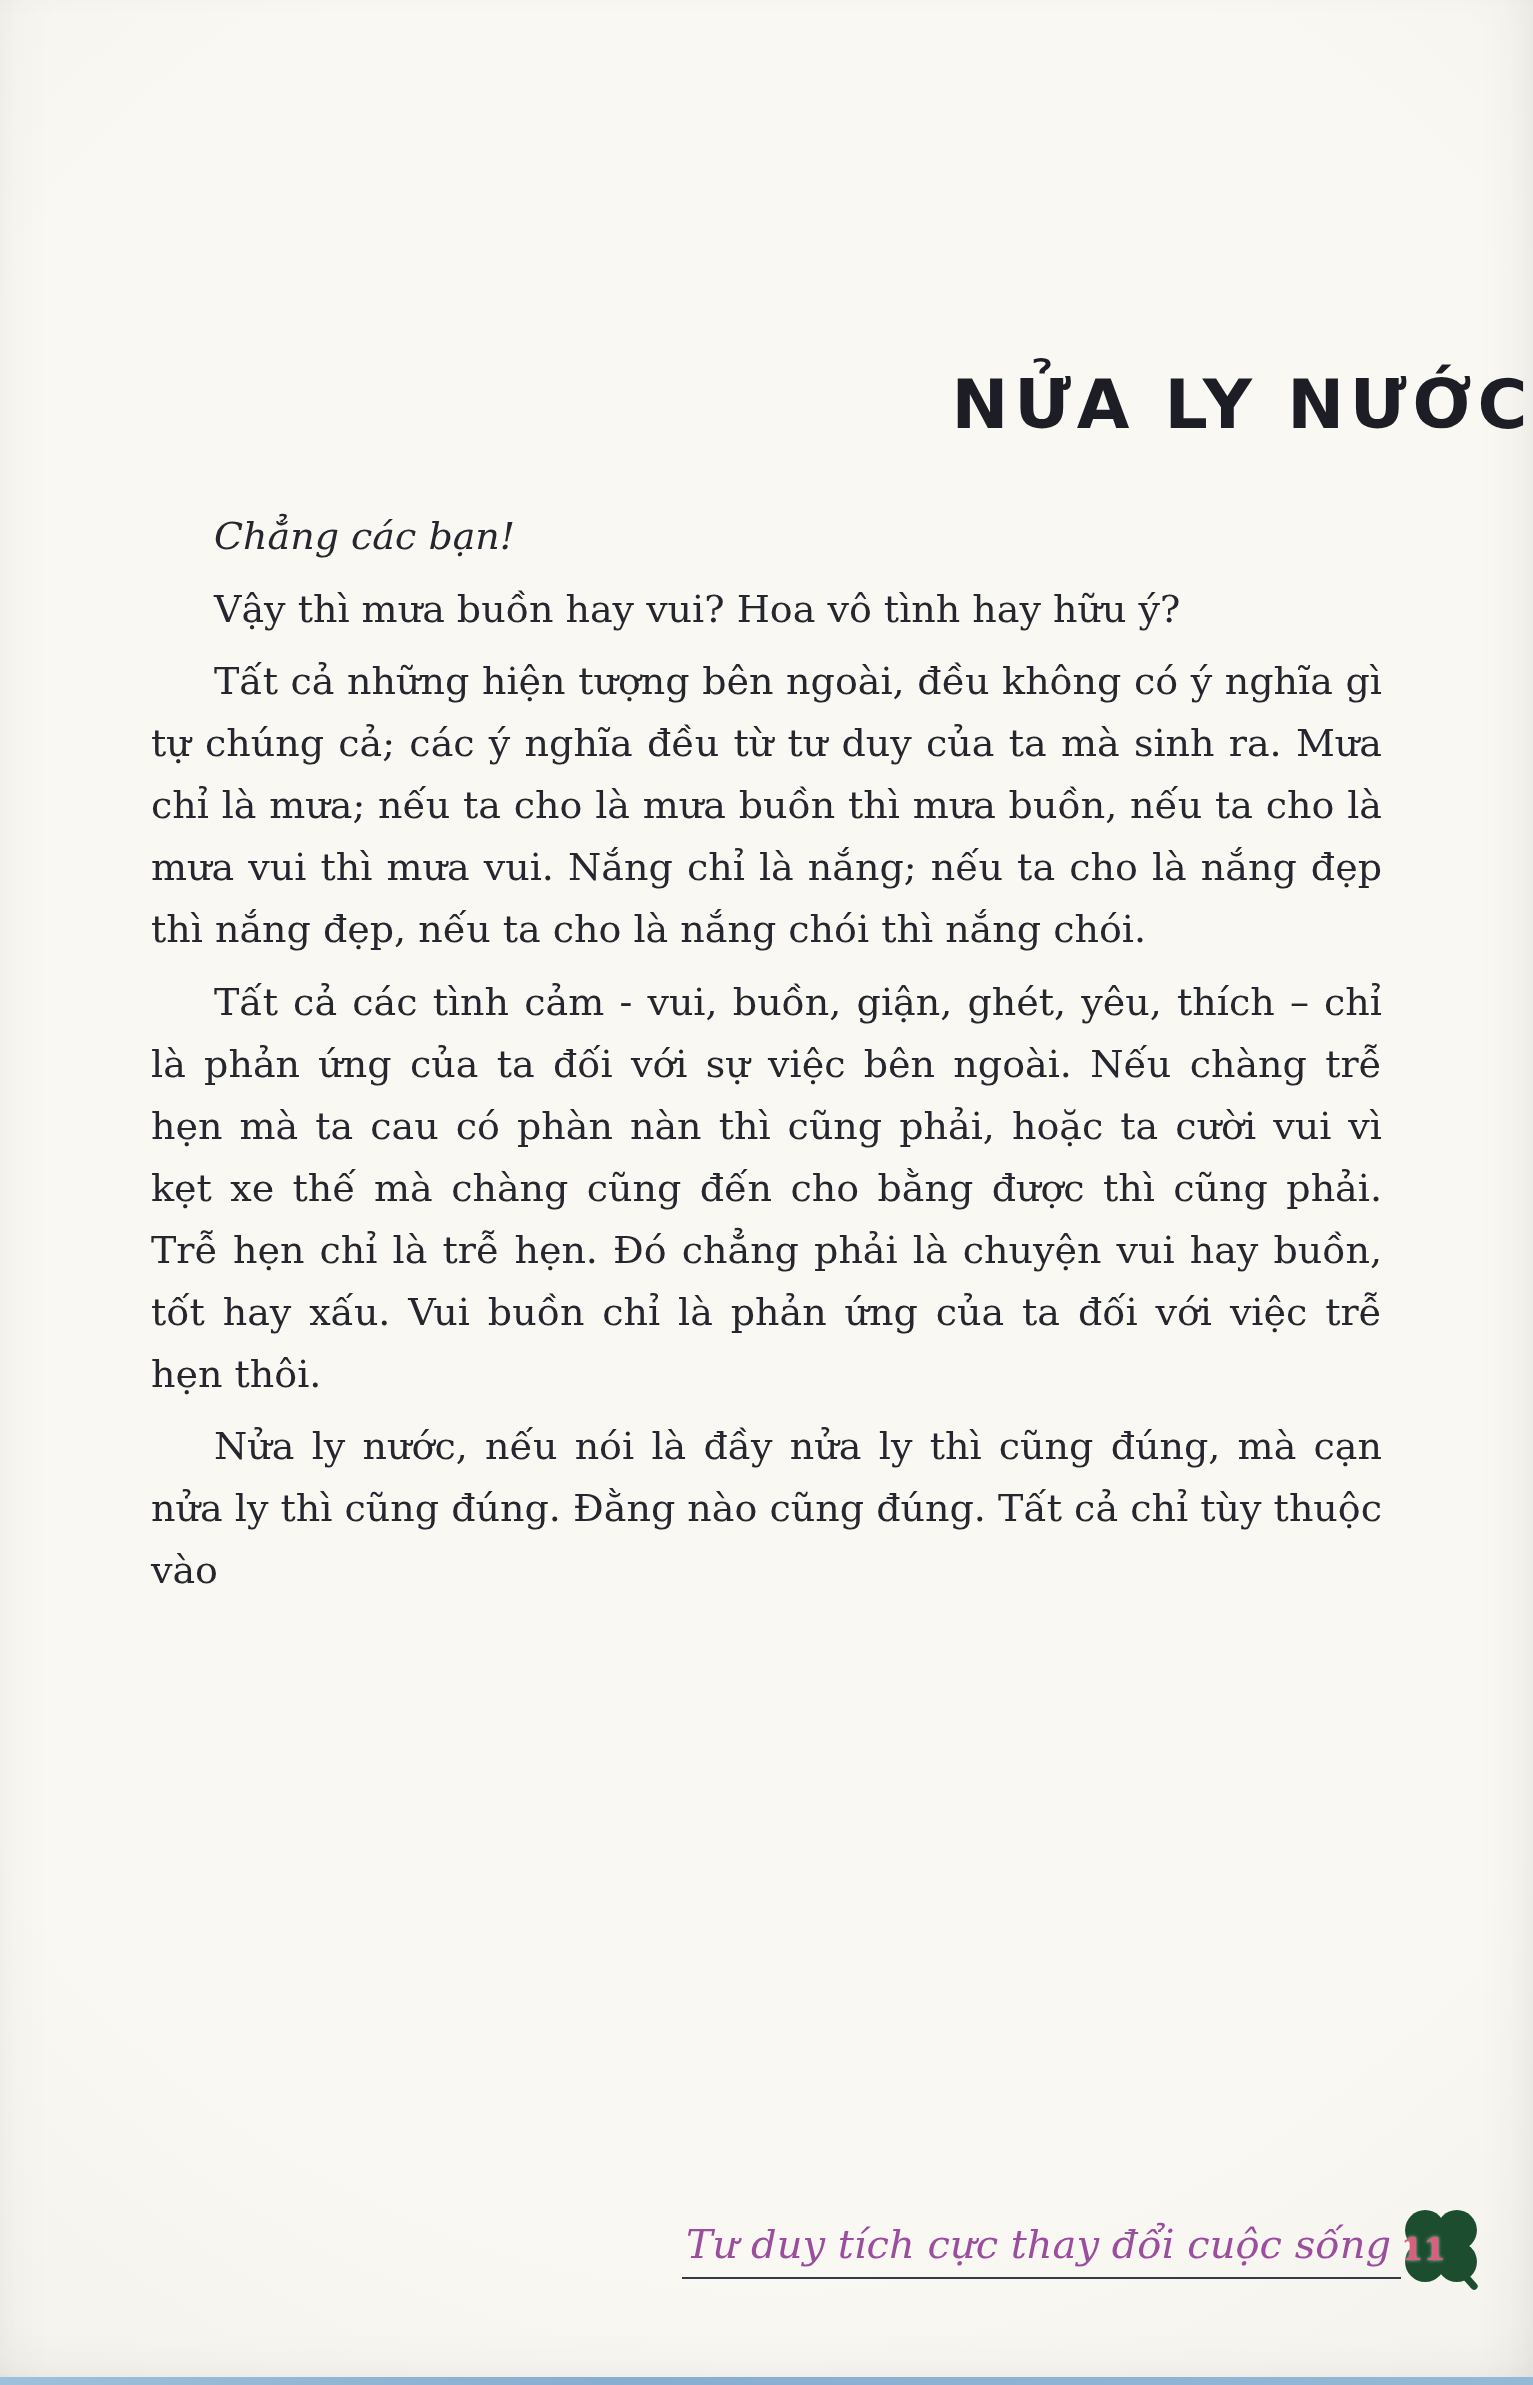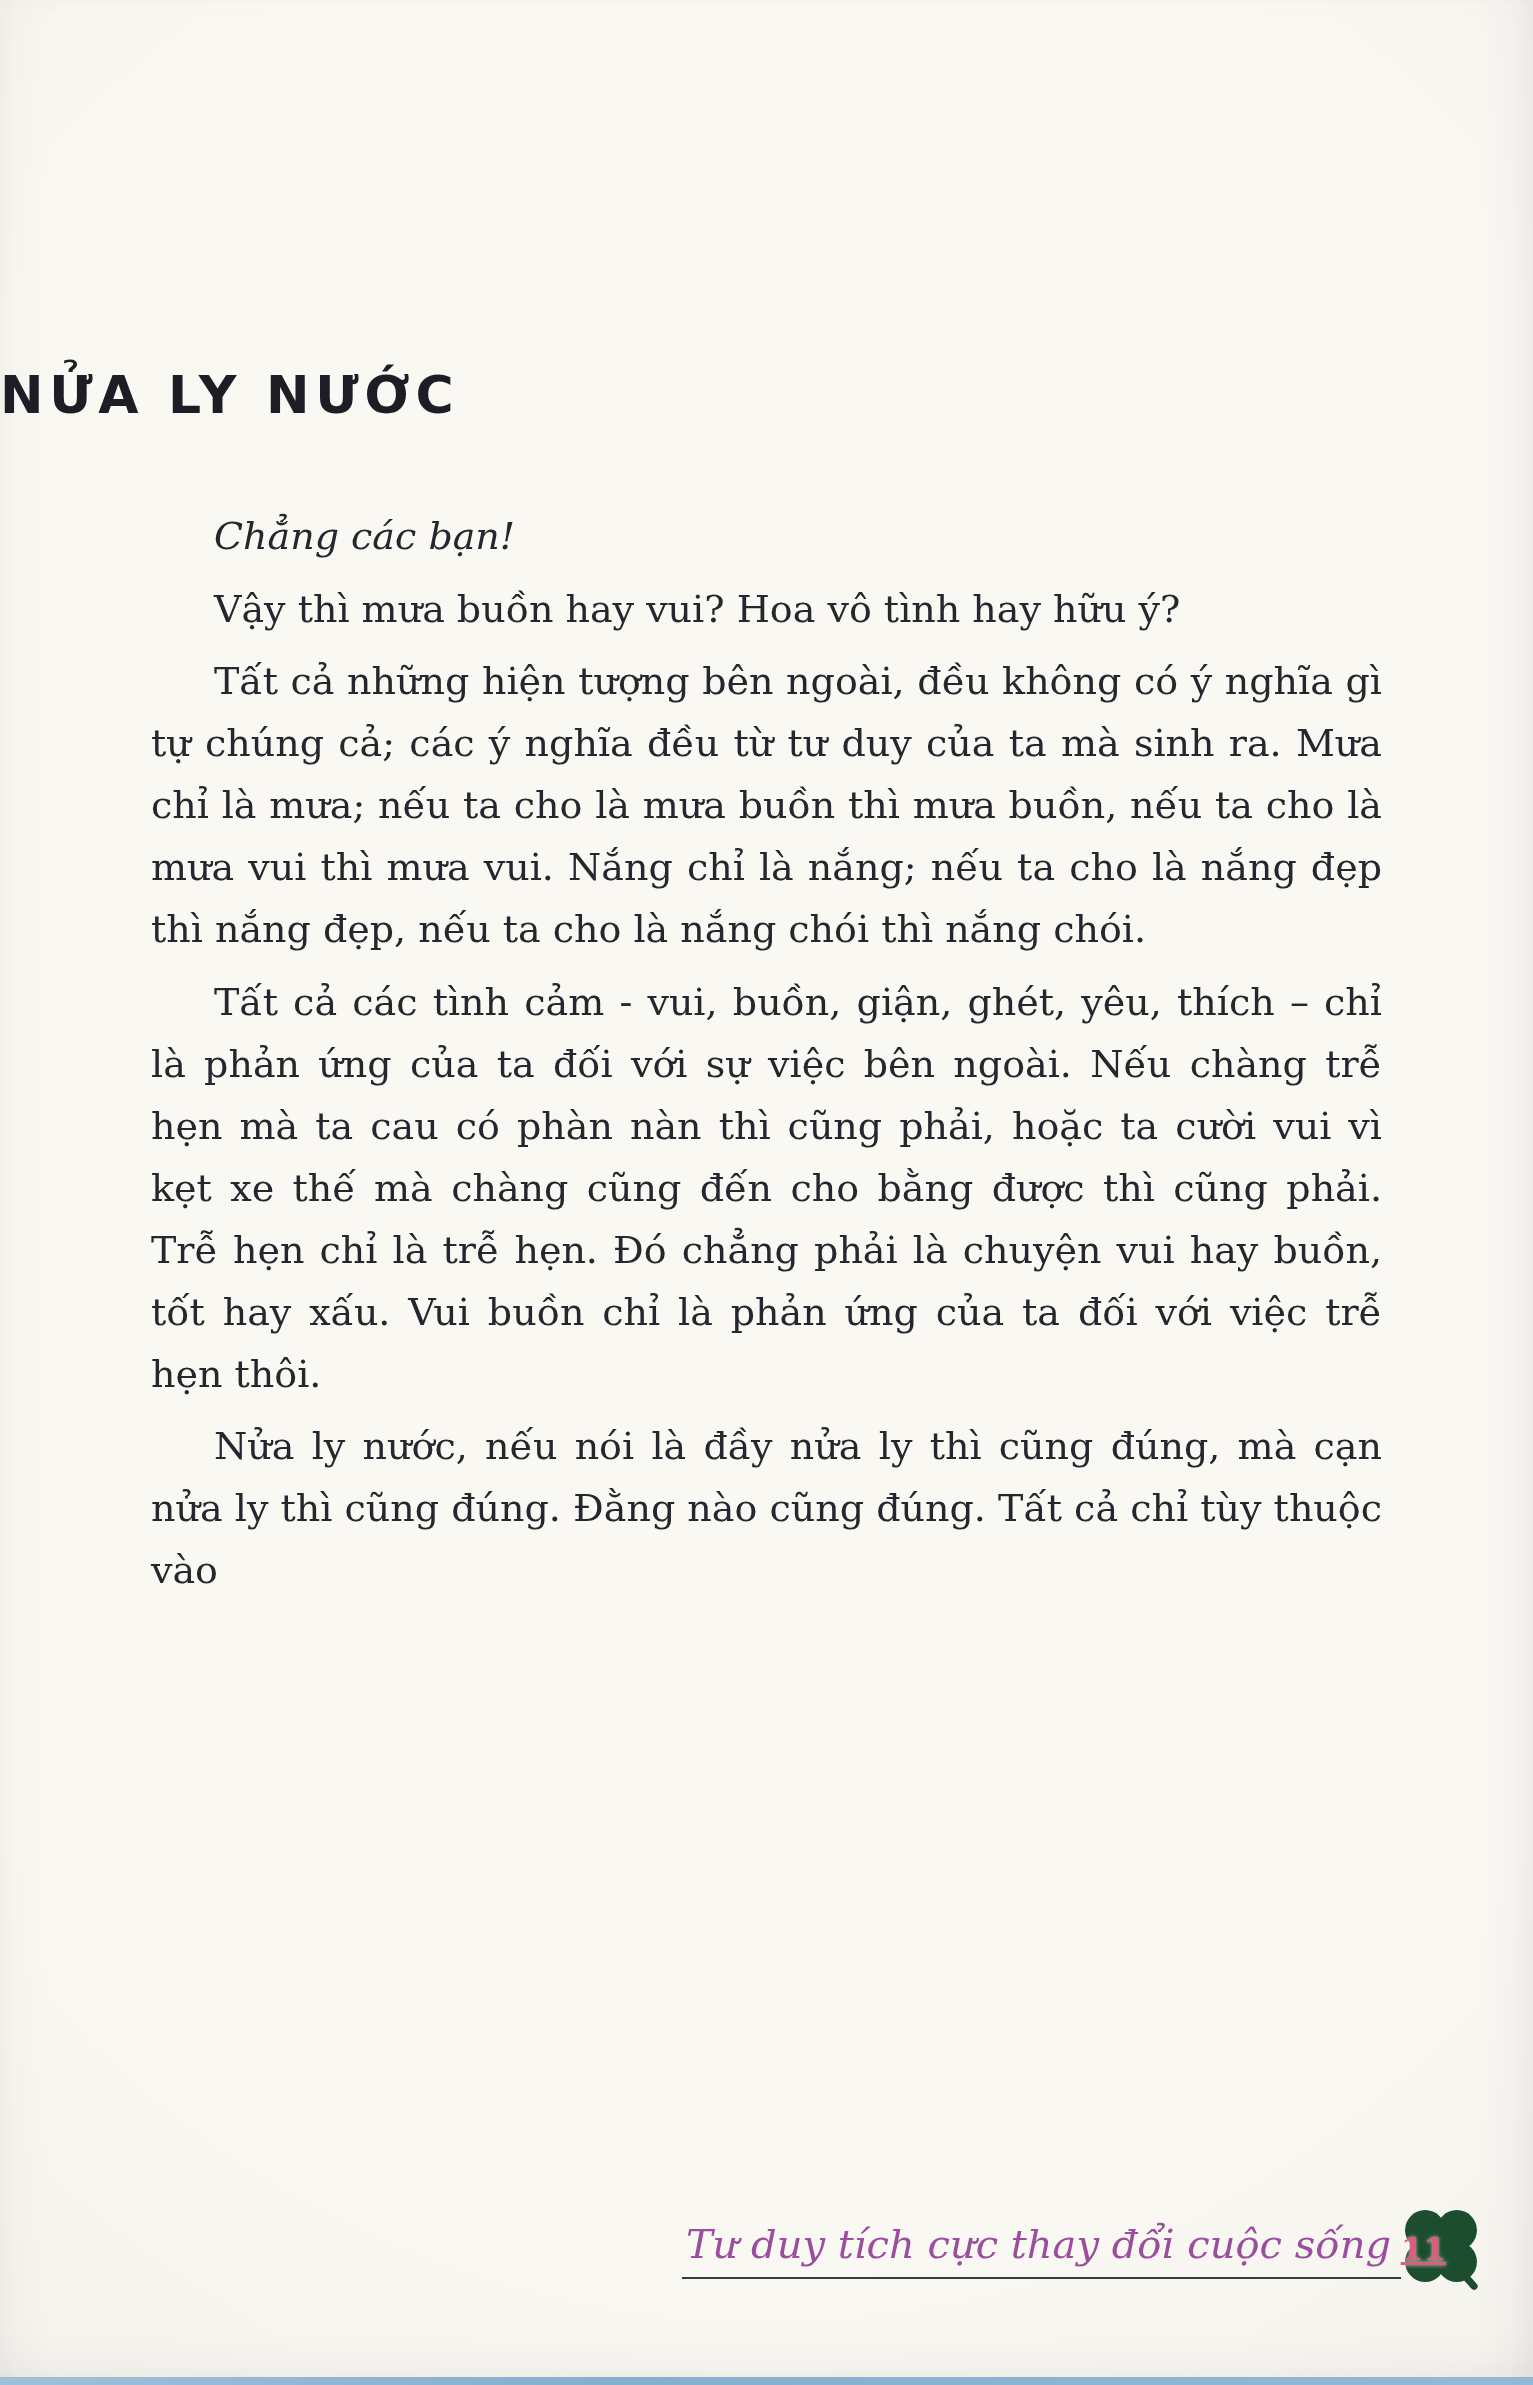--- a/index.html
+++ b/index.html
@@ -12,24 +12,24 @@
     box-shadow: inset -38px 0 57px -38px rgba(60,60,70,.10),
                 inset 0 -38px 57px -38px rgba(60,60,70,.10),
                 inset 38px 0 57px -38px rgba(60,60,70,.06);
     overflow:hidden;
     color:#23232b;
   }
   .title{
     position:absolute;
     top:365px;left:0;right:0;
     margin:0;
-    text-align:left;
+    text-align:right;
     font-family:"DejaVu Sans","Liberation Sans",sans-serif;
     font-weight:bold;
-    font-size:52px;
+    font-size:68px;
     letter-spacing:5.7px;
     color:#1d1d25;
   }
   .content{
     position:absolute;
     top:505px;
     left:151px;
     width:1231px;
     font-family:"DejaVu Serif","Liberation Serif",serif;
     font-size:38px;
@@ -69,21 +69,20 @@
   }
   .clover-wrap svg{display:block;}
   .pagenum{
     position:absolute;
     left:5.7px;top:29px;
     font-family:"DejaVu Serif","Liberation Serif",serif;
     font-weight:bold;
     font-size:32.5px;
     color:#dd5c80;
     text-shadow:0 0 3.8px rgba(250,248,243,.8);
-    text-decoration:underline;
   }
   .scan-edge{
     position:absolute;
     left:0;right:0;bottom:0;
     height:8.6px;
     background:linear-gradient(90deg,#9fc0da,#86aecf 40%,#93b9d6);
   }
 </style>
 </head>
 <body>

